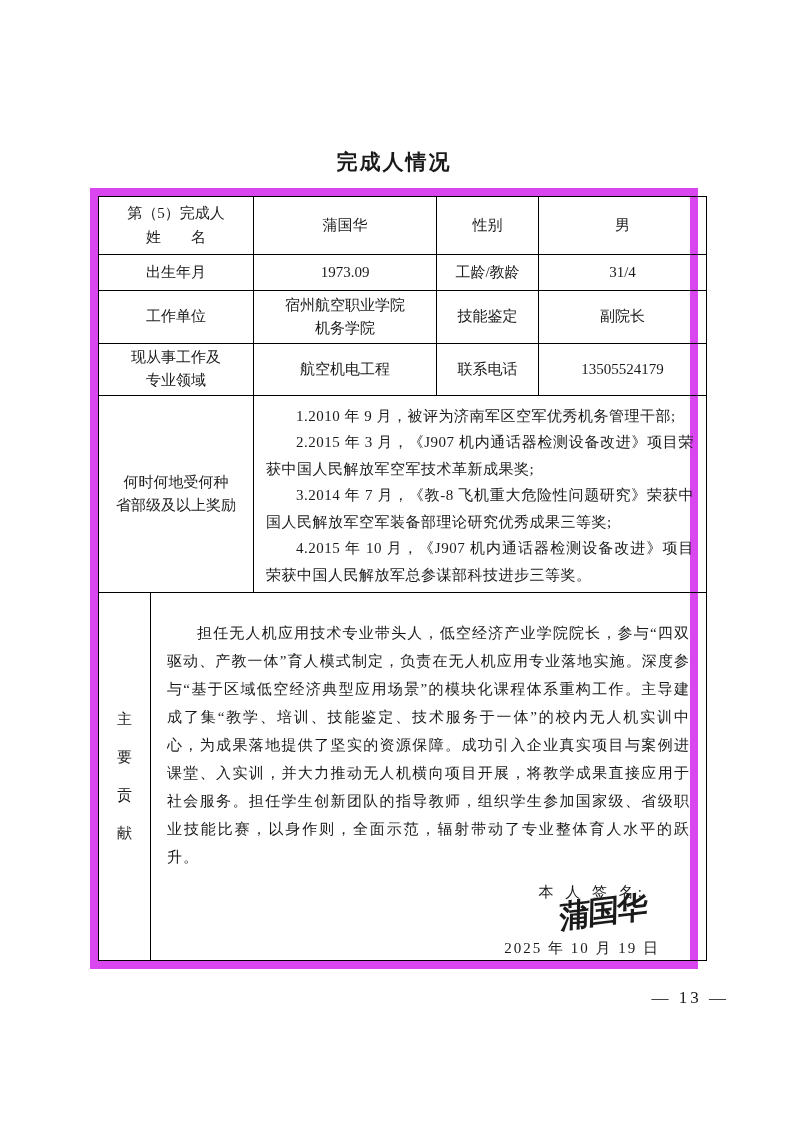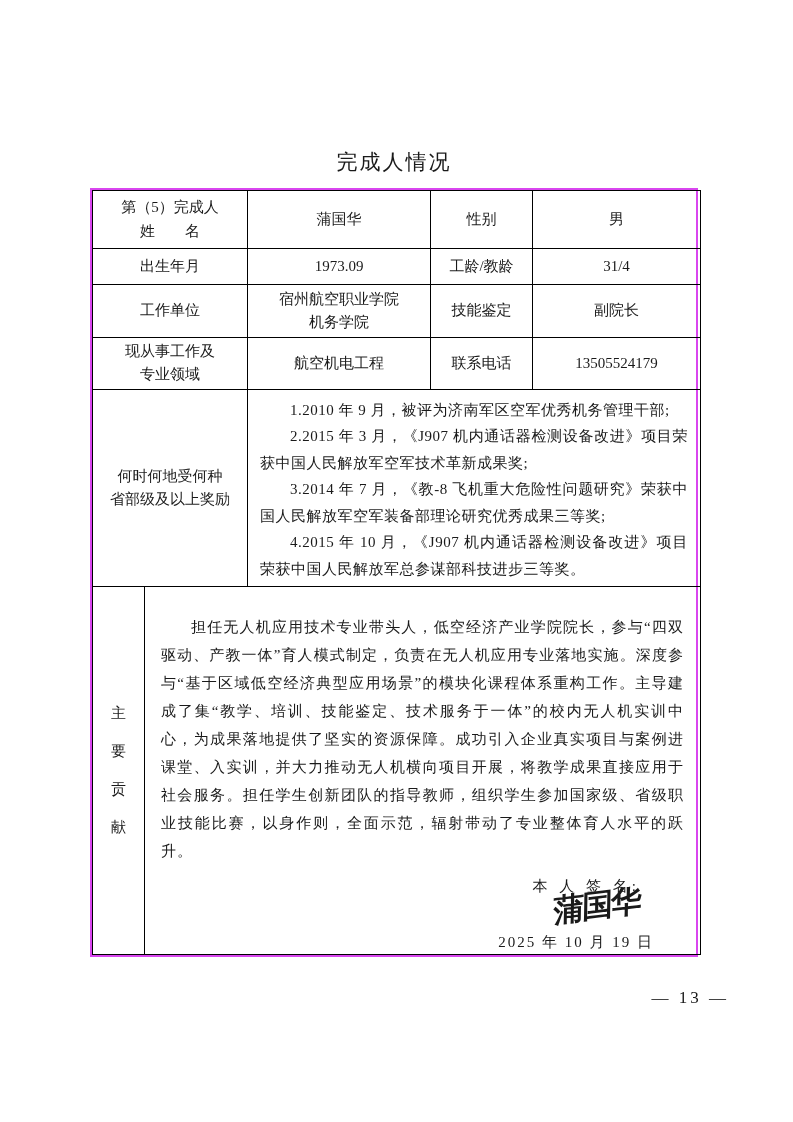--- a/index.html
+++ b/index.html
@@ -13,29 +13,29 @@
     color: #1a1a1a;
     overflow: hidden;
   }
   .doc-title {
     position: absolute;
     top: 148px;
     left: 90px;
     width: 608px;
     text-align: center;
     font-size: 21px;
-    font-weight: 400;
+    font-weight: 700;
     letter-spacing: 2px;
   }
   .table-wrap {
     position: absolute;
     left: 90px;
     top: 188px;
     width: 608px;
-    border: 2px solid #d946ef;
+    border: 8px solid #d946ef;
   }
   table {
     width: 100%;
     border-collapse: collapse;
     table-layout: fixed;
   }
   .tbl-b { margin-top: -1px; }
   td {
     border: 1px solid #000;
     font-size: 15px;

